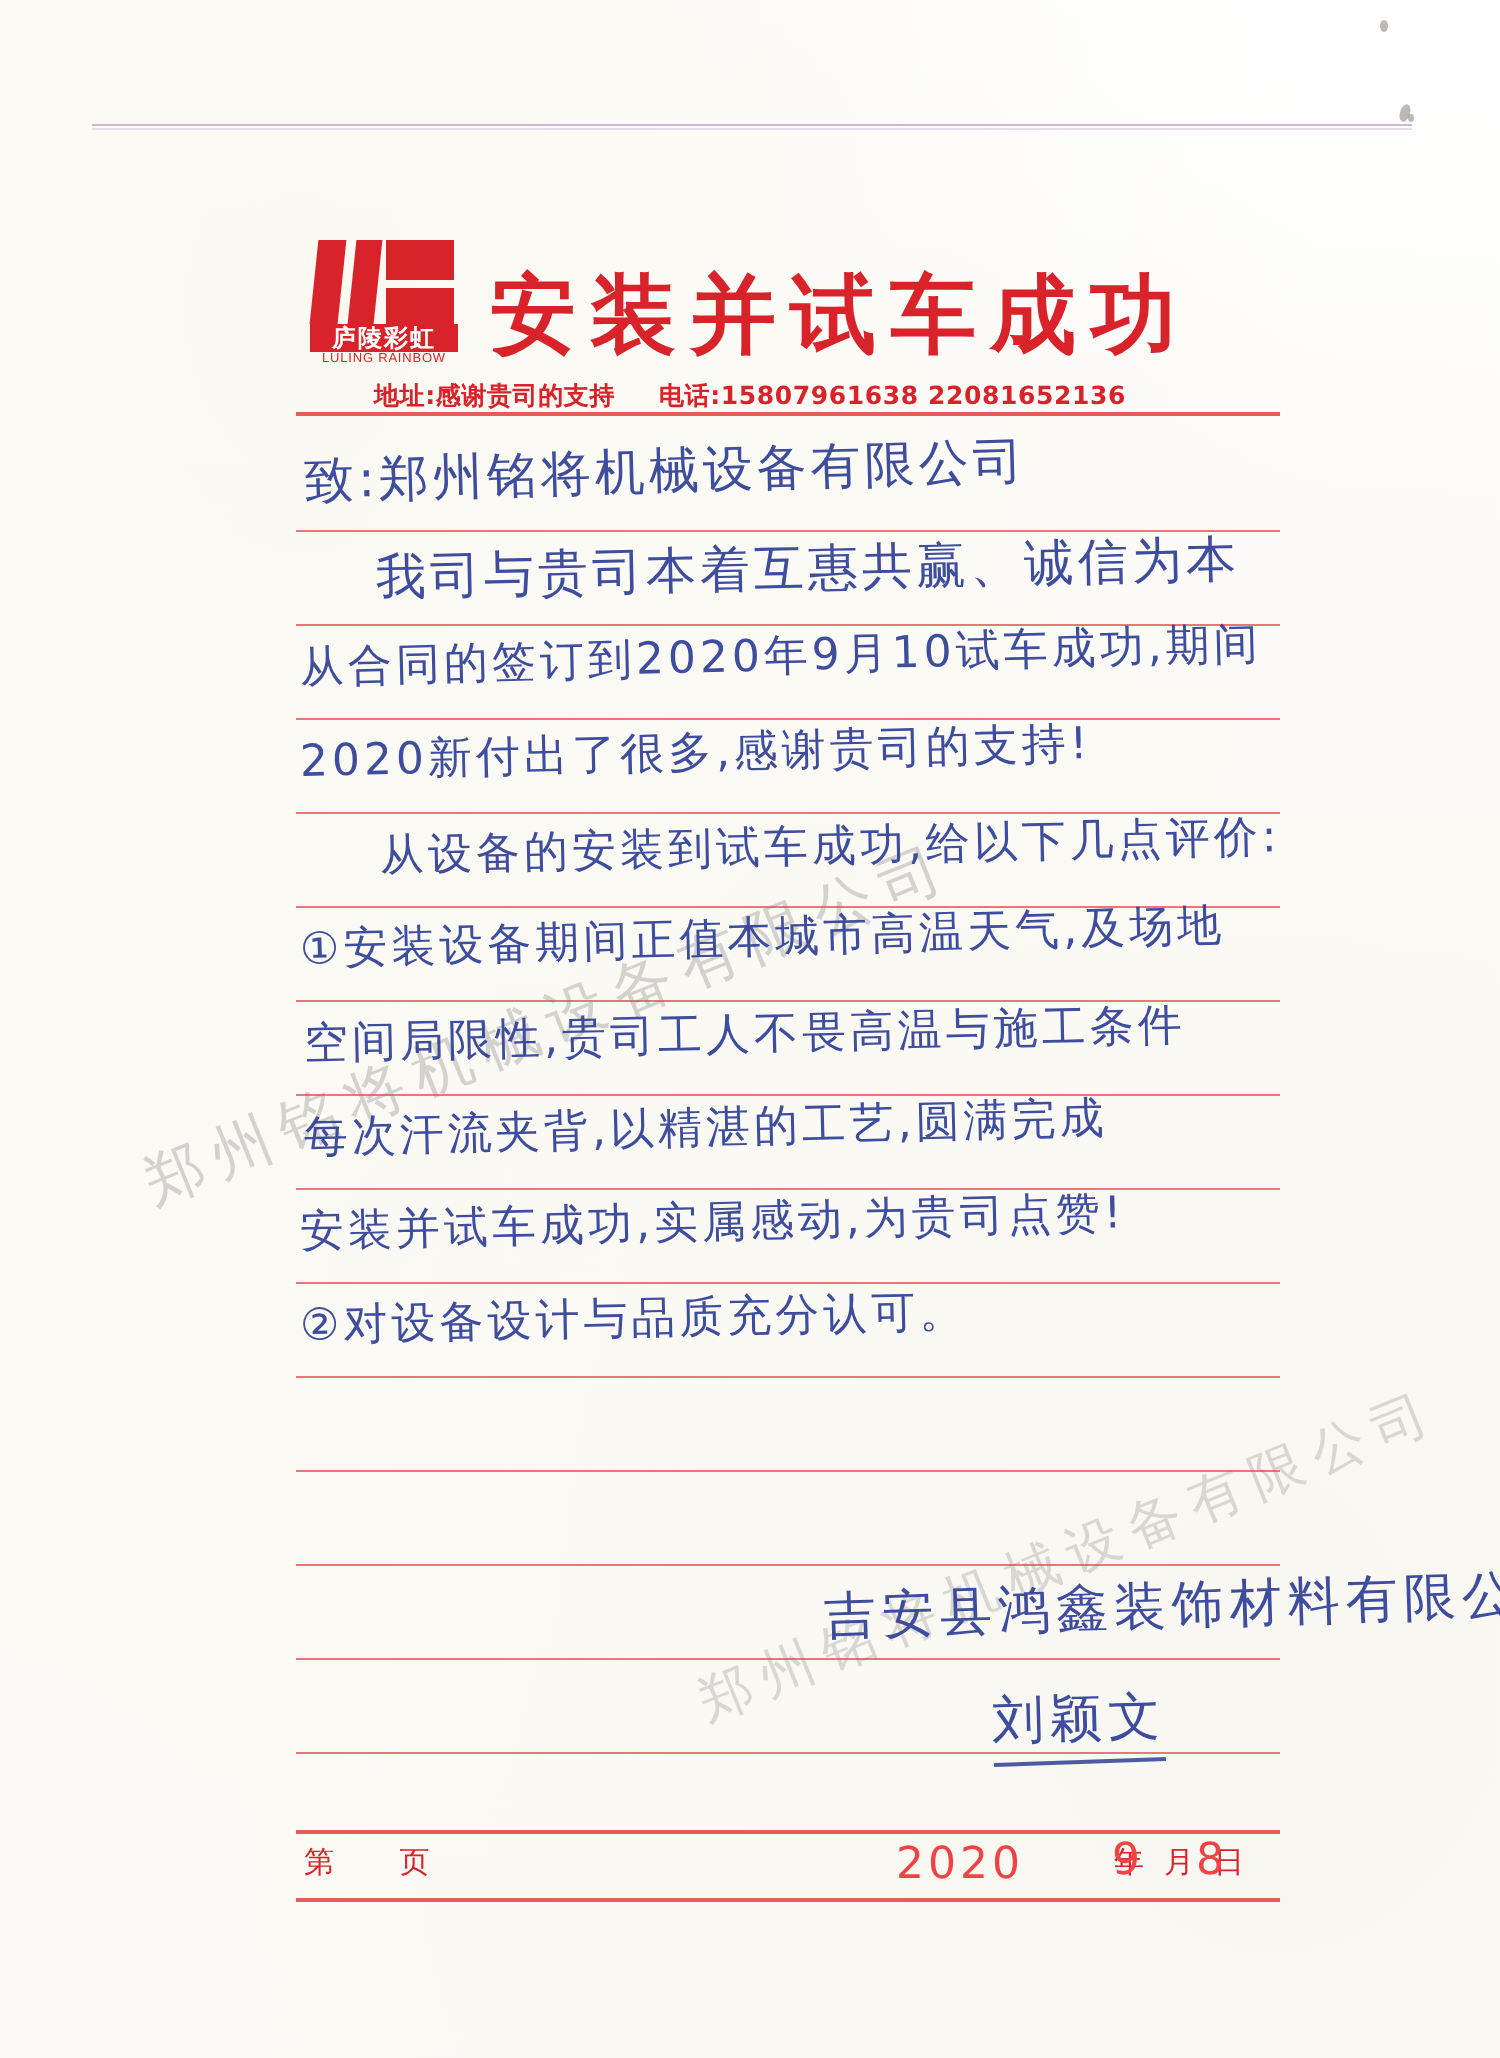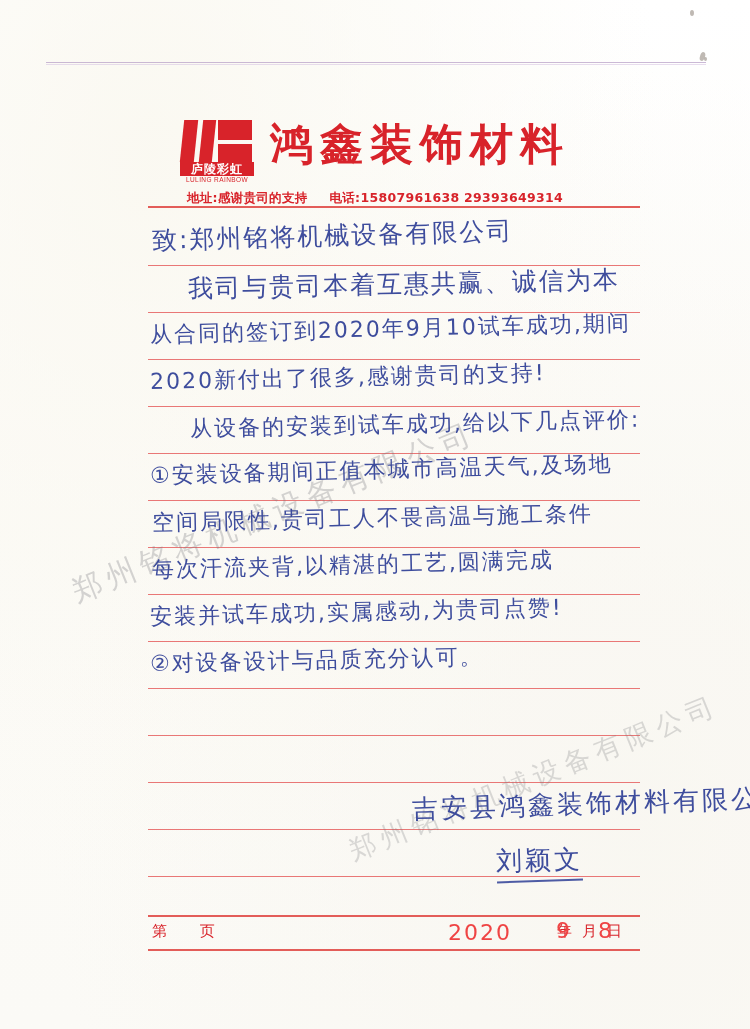--- a/index.html
+++ b/index.html
@@ -58,21 +58,21 @@
   
   .letterhead {
     position: absolute;
     left: 0;
     top: 118px;
     width: 750px;
     text-align: center;
   }
   .lh-row {
     display: flex;
-    align-items: flex-start;
+    align-items: flex-end;
     justify-content: center;
     gap: 16px;
   }
   .logo {
     width: 74px;
     height: 66px;
     position: relative;
     flex: 0 0 auto;
   }
   .logo .mark {
@@ -260,24 +260,24 @@
       <div class="logo">
         <div class="mark">
           <span class="s1"></span>
             <span class="s2"></span>
             <span class="s3"></span>
             <span class="s4"></span>
         </div>
         <div class="logo-cn">庐陵彩虹</div>
         <div class="logo-en">LULING RAINBOW</div>
       </div>
-      <div class="company-name">鸿鑫装饰材料</div>
+      <div class="company-name">安装并试车成功</div>
     </div>
     <div class="contact-line">
-      <span>地址:</span><span>感谢贵司的支持</span><span class="gap"></span><span>电话:</span><span>15807961638  29393649314</span>
+      <span>地址:</span><span>感谢贵司的支持</span><span class="gap"></span><span>电话:</span><span>15807961638  22081652136</span>
     </div>
   </div>
 
   <div class="rules">
     <div class="rule thick" style="top:206px"></div>
     <div class="rule" style="top:265px"></div>
     <div class="rule" style="top:312px"></div>
     <div class="rule" style="top:359px"></div>
     <div class="rule" style="top:406px"></div>
     <div class="rule" style="top:453px"></div>

